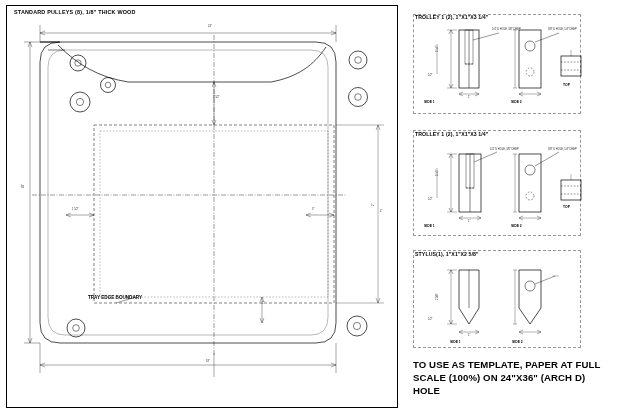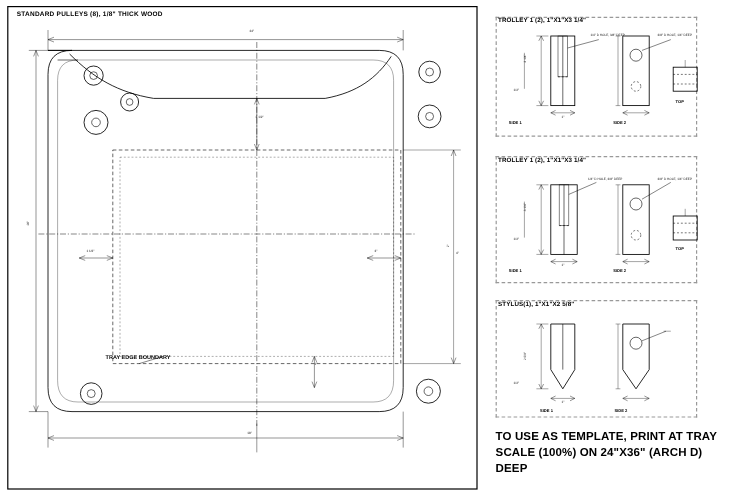--- a/index.html
+++ b/index.html
@@ -292,18 +292,18 @@
     </svg>
   </div>
 
   <div class="tiny" style="left:450px; top:340px; font-weight:bold;">SIDE 1</div>
   <div class="tiny" style="left:512px; top:340px; font-weight:bold;">SIDE 2</div>
   <div class="dim-note" style="left:436px; top:300px; transform:rotate(-90deg); transform-origin:left top;">2 5/8"</div>
   <div class="dim-note" style="left:468px; top:334px;">1"</div>
   <div class="dim-note" style="left:428px; top:318px;">1/2"</div>
 
   <div class="footer">
-    <div>TO USE AS TEMPLATE, PRINT AT TRAY</div>
+    <div>TO USE AS TEMPLATE, PAPER AT FULL</div>
     <div>SCALE (100%) ON 24"X36" (ARCH D)</div>
-    <div>DEEP</div>
+    <div>HOLE</div>
   </div>
 
 </div>
 
 </body></html>

